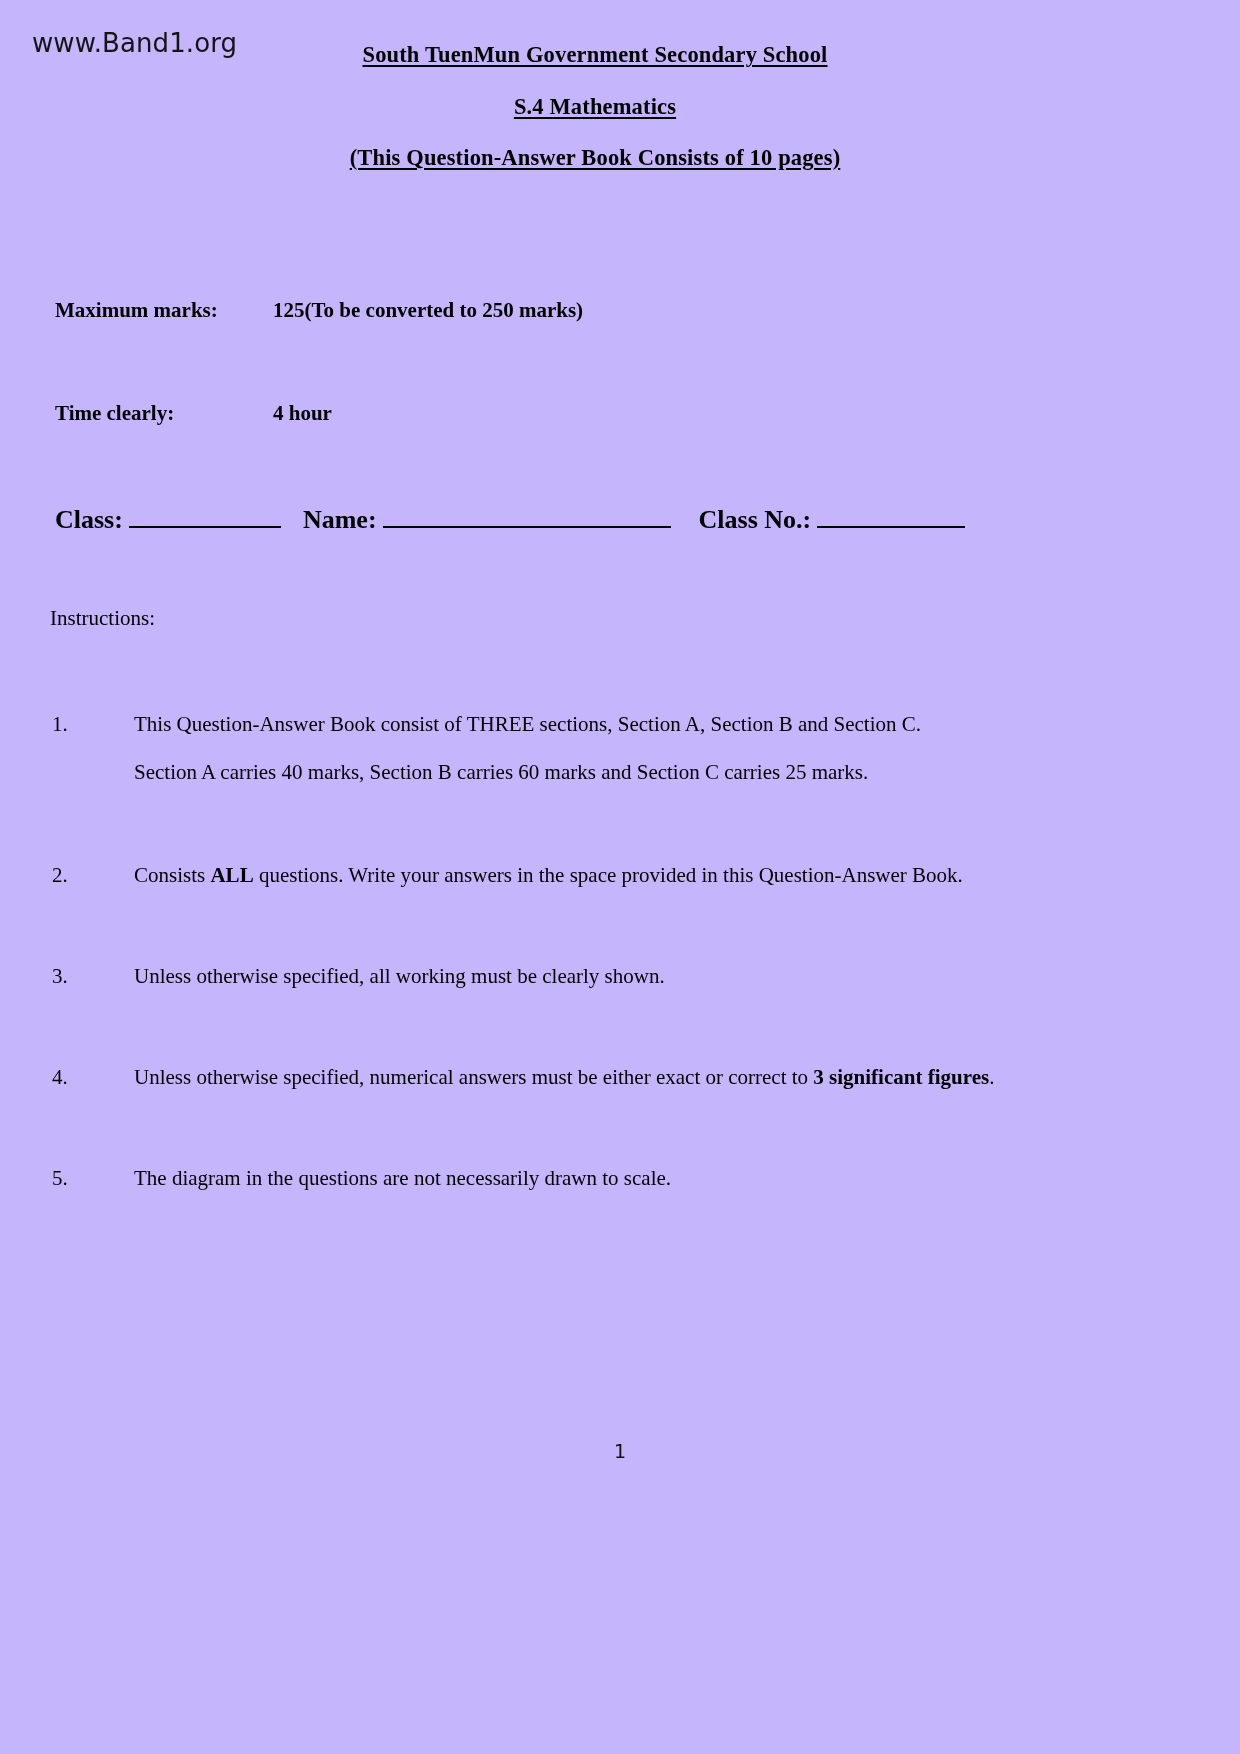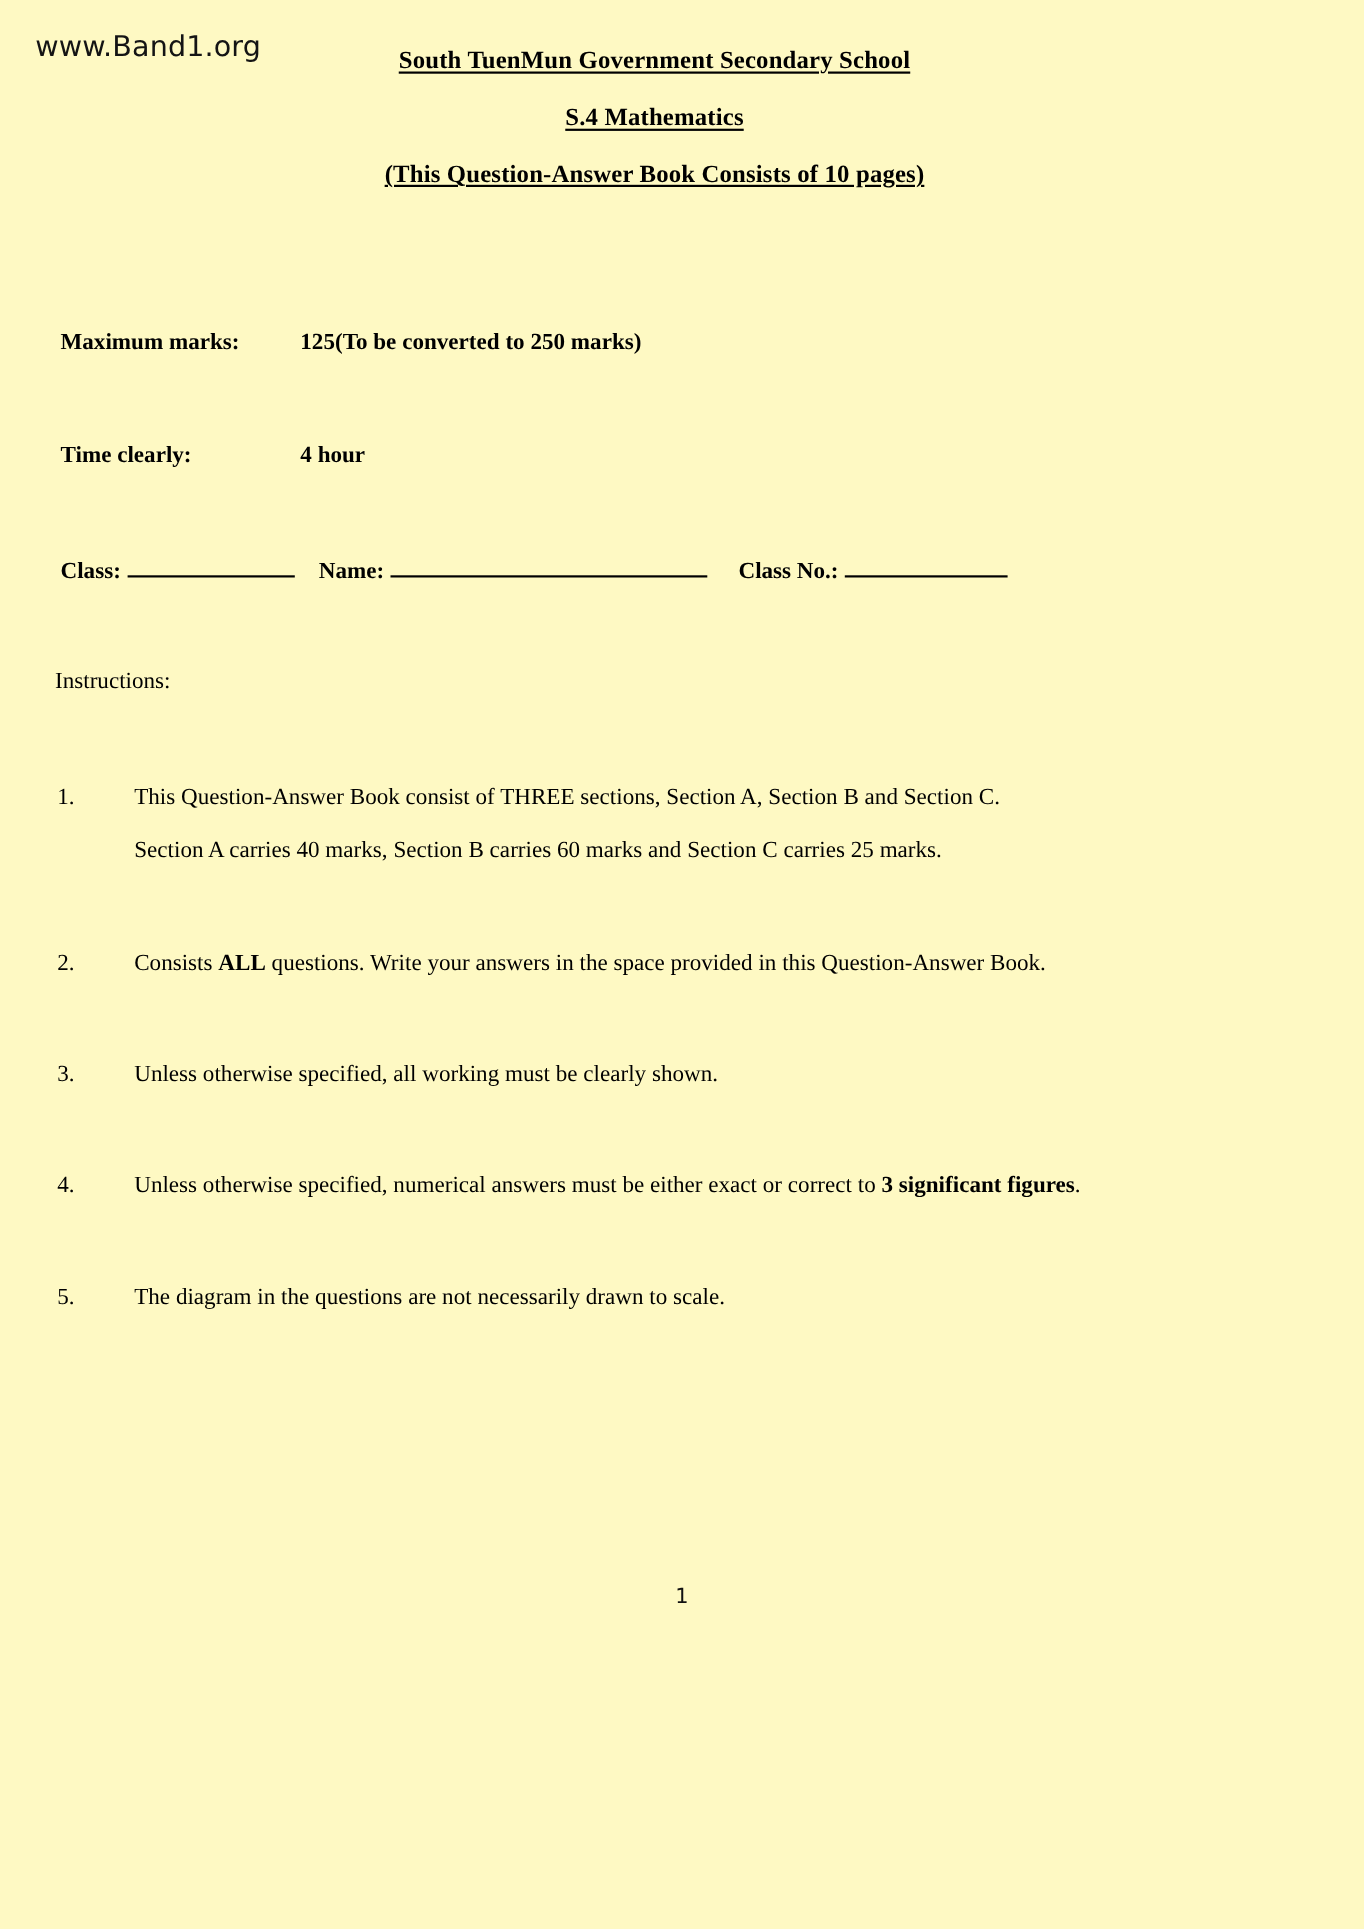--- a/index.html
+++ b/index.html
@@ -8,21 +8,21 @@
     background: #ffffff;
   }
   body {
     font-family: "Liberation Serif", "DejaVu Serif", serif;
     color: #000000;
   }
   .page {
     position: relative;
     width: 1240px;
     height: 1754px;
-    background: #fef9c3;
+    background: #c4b5fd;
     overflow: hidden;
     box-sizing: border-box;
   }
 
   
   .watermark {
     position: absolute;
     left: 32px;
     top: 28px;
     font-family: "DejaVu Sans", "Liberation Sans", sans-serif;
@@ -73,21 +73,21 @@
   .info-row .value { display: inline-block; }
 
   .row-max  { top: 300px; }
   .row-time { top: 403px; }
 
   
   .fields-row {
     position: absolute;
     left: 55px;
     top: 507px;
-    font-size: 21px;
+    font-size: 26px;
     font-weight: bold;
     white-space: nowrap;
     line-height: 1;
   }
   .fields-row .fld-label { display: inline-block; }
   .rule {
     display: inline-block;
     border-bottom: 2.5px solid #000;
     height: 16px;
     vertical-align: baseline;
@@ -125,20 +125,21 @@
     top: 0;
     font-size: 21px;
     line-height: 48px;
     font-weight: normal;
   }
   .inst-text {
     display: block;
     font-size: 21px;
     line-height: 48px;
     white-space: nowrap;
+    margin-left: 12px;
   }
   .inst-text b { font-weight: bold; }
 
   .gap-1 { height: 55px; }
   .gap-2 { height: 53px; }
   .gap-3 { height: 53px; }
   .gap-4 { height: 53px; }
 
   
   .page-number {

